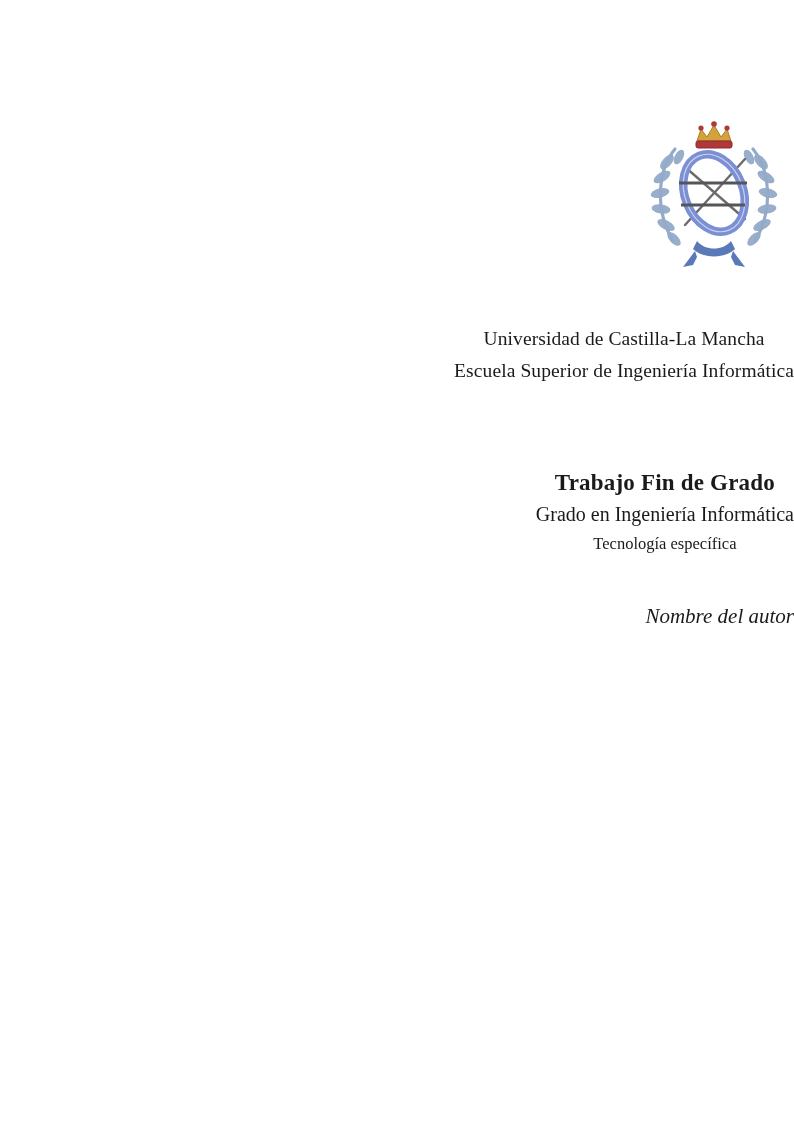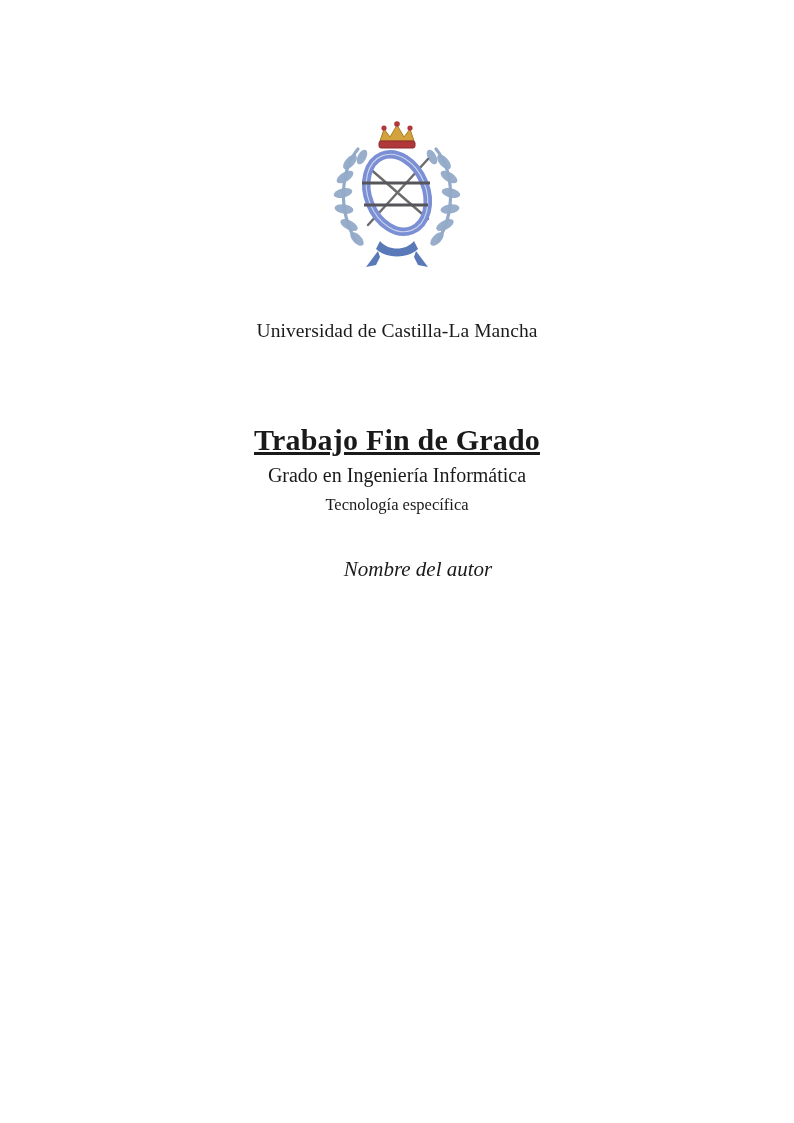--- a/index.html
+++ b/index.html
@@ -15,21 +15,22 @@
     position: relative;
     overflow: hidden;
   }
   .page {
     width: 794px;
     height: 1123px;
     position: relative;
     box-sizing: border-box;
     display: flex;
     flex-direction: column;
-    align-items: center;
+    align-items: flex-end;
+    gap: 8px;
   }
 
   
   .logo-wrap {
     margin-top: 112px;
     width: 160px;
     height: 165px;
     display: flex;
     align-items: center;
     justify-content: center;
@@ -46,24 +47,23 @@
     font-size: 19.5px;
     letter-spacing: 0.1px;
   }
 
   
   .degree {
     margin-top: 76px;
     text-align: center;
   }
   .degree .tfg {
-    font-size: 30px;
+    font-size: 23px;
     font-weight: bold;
     letter-spacing: 0.2px;
-    text-decoration: underline;
   }
   .degree .grade {
     font-size: 20px;
     margin-top: 7px;
   }
   .degree .speciality {
     font-size: 16.5px;
     margin-top: 8px;
   }
 
@@ -154,20 +154,21 @@
 
       <g stroke="#55555a" stroke-width="3">
         <line x1="40" y1="68" x2="108" y2="68"></line>
         <line x1="42" y1="90" x2="106" y2="90"></line>
       </g>
     </svg>
   </div>
 
   <div class="institution">
     <div class="line">Universidad de Castilla-La Mancha</div>
+    <div class="line">Escuela Superior de Ingeniería Informática</div>
   </div>
 
   <div class="degree">
     <div class="tfg">Trabajo Fin de Grado</div>
     <div class="grade">Grado en Ingeniería Informática</div>
     <div class="speciality">Tecnología específica</div>
   </div>
 
 
   <div class="author">Nombre del autor</div>

